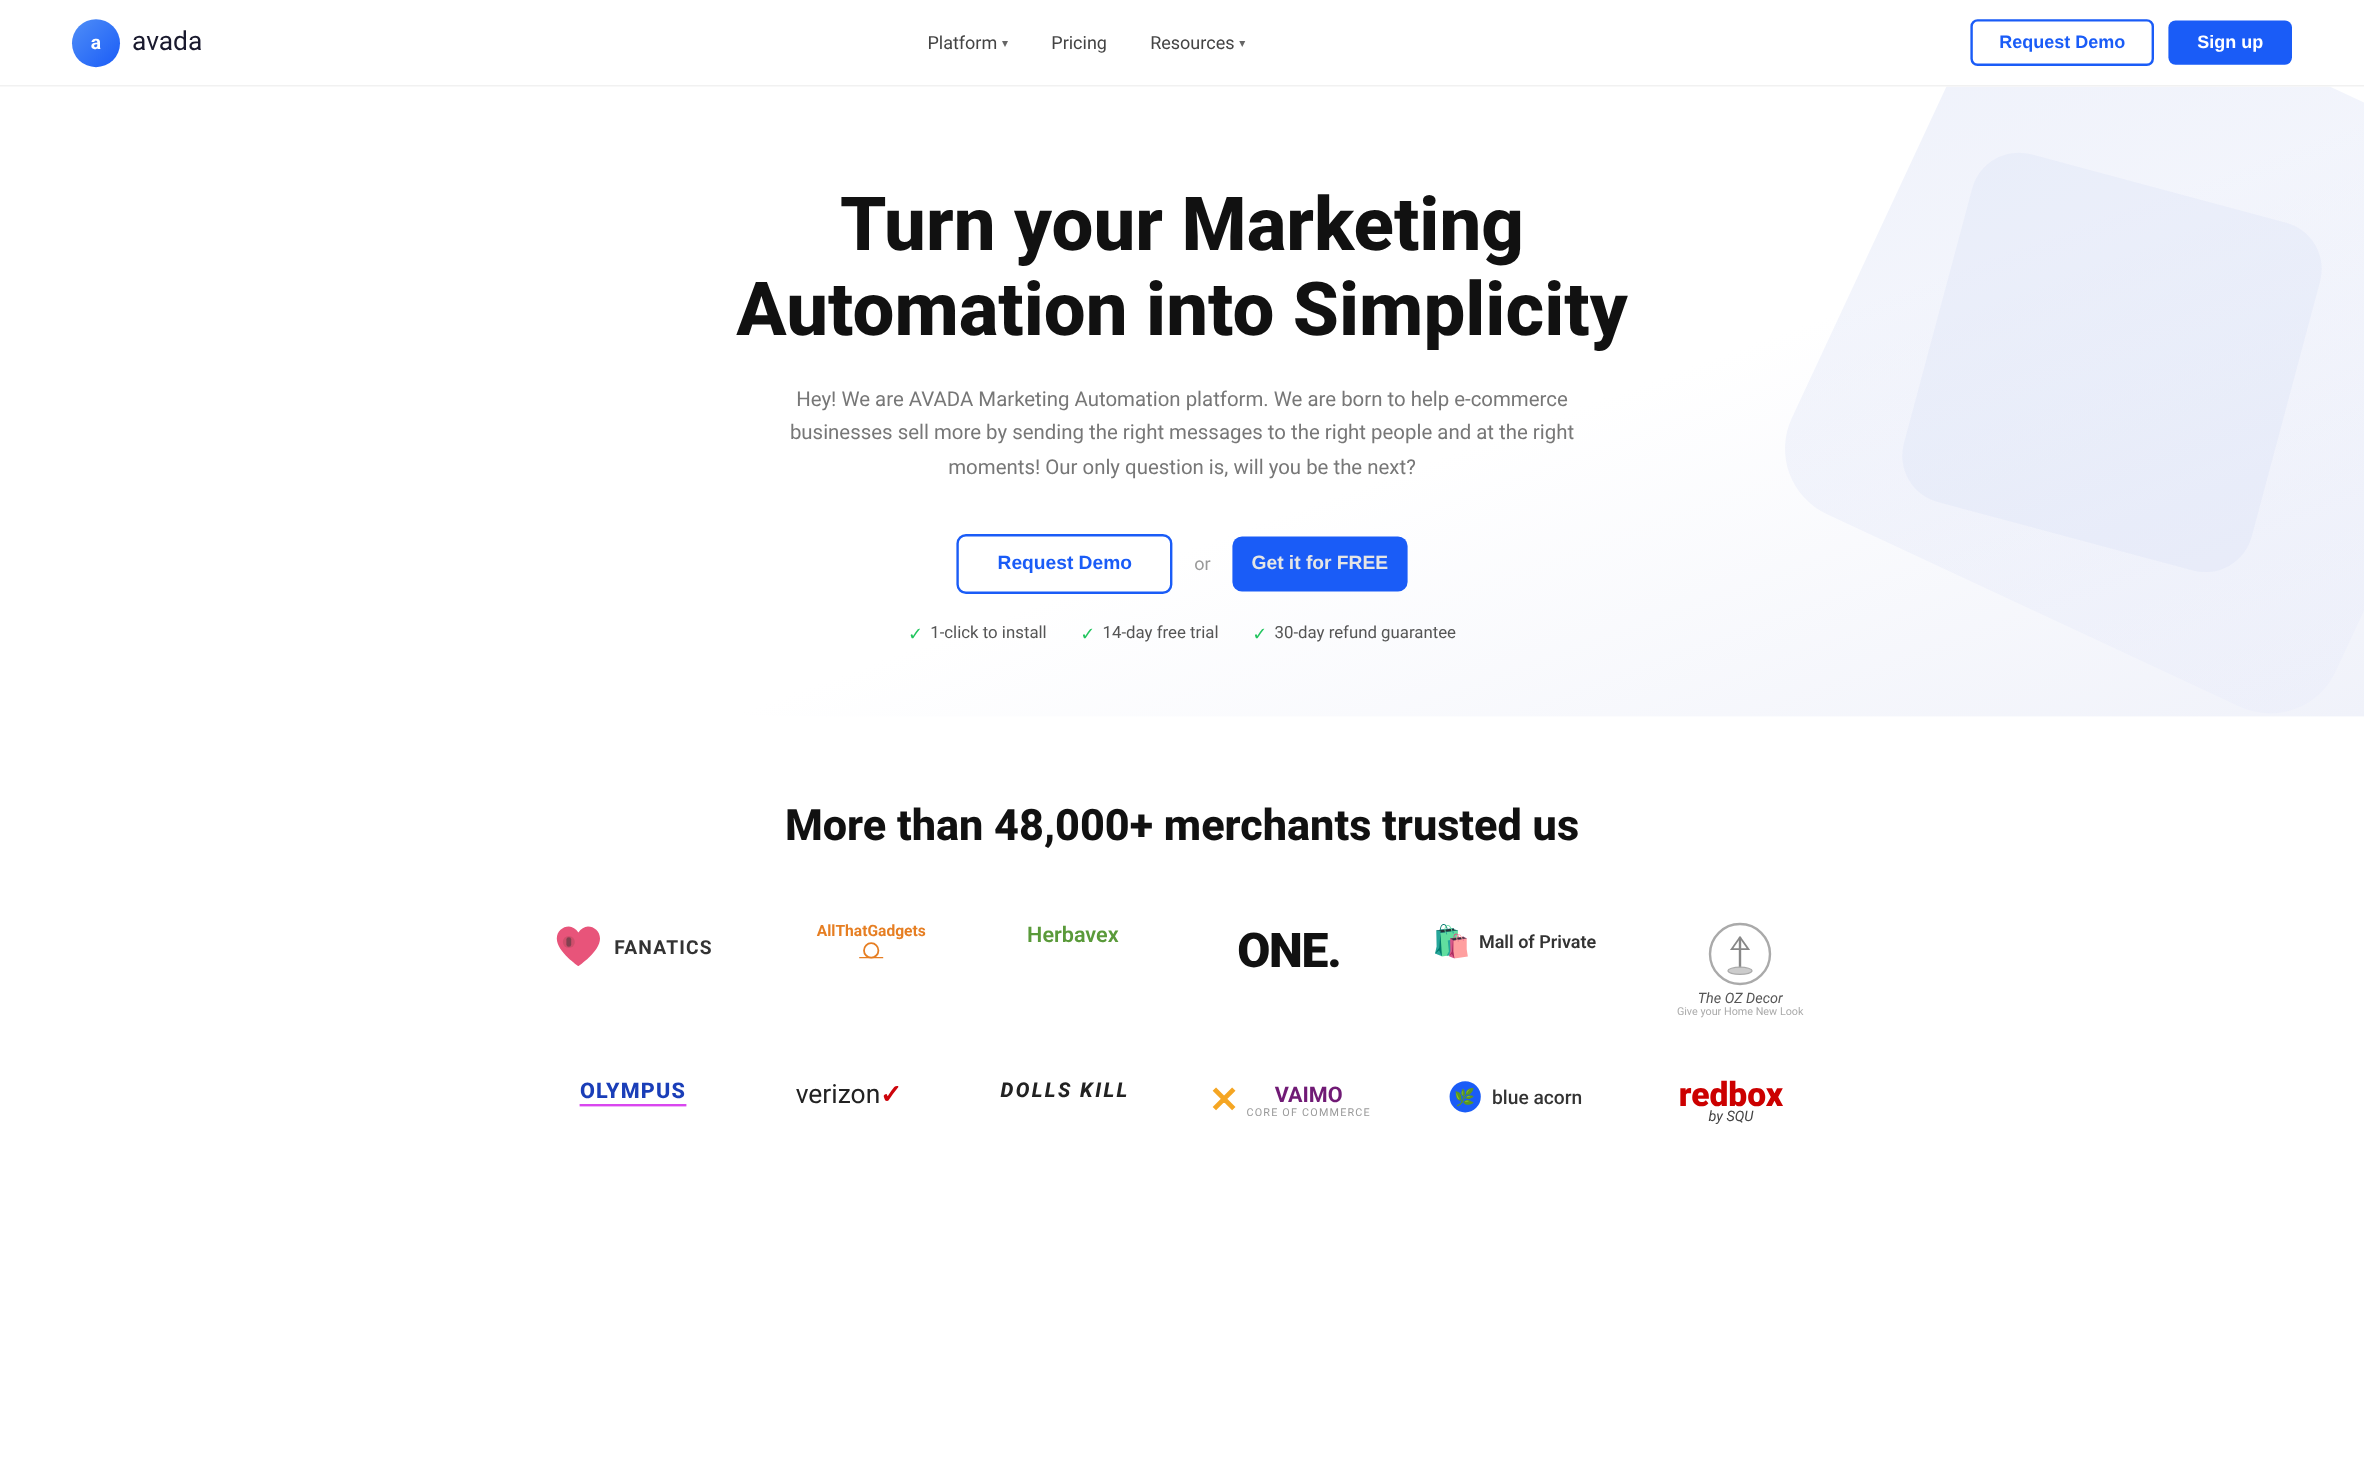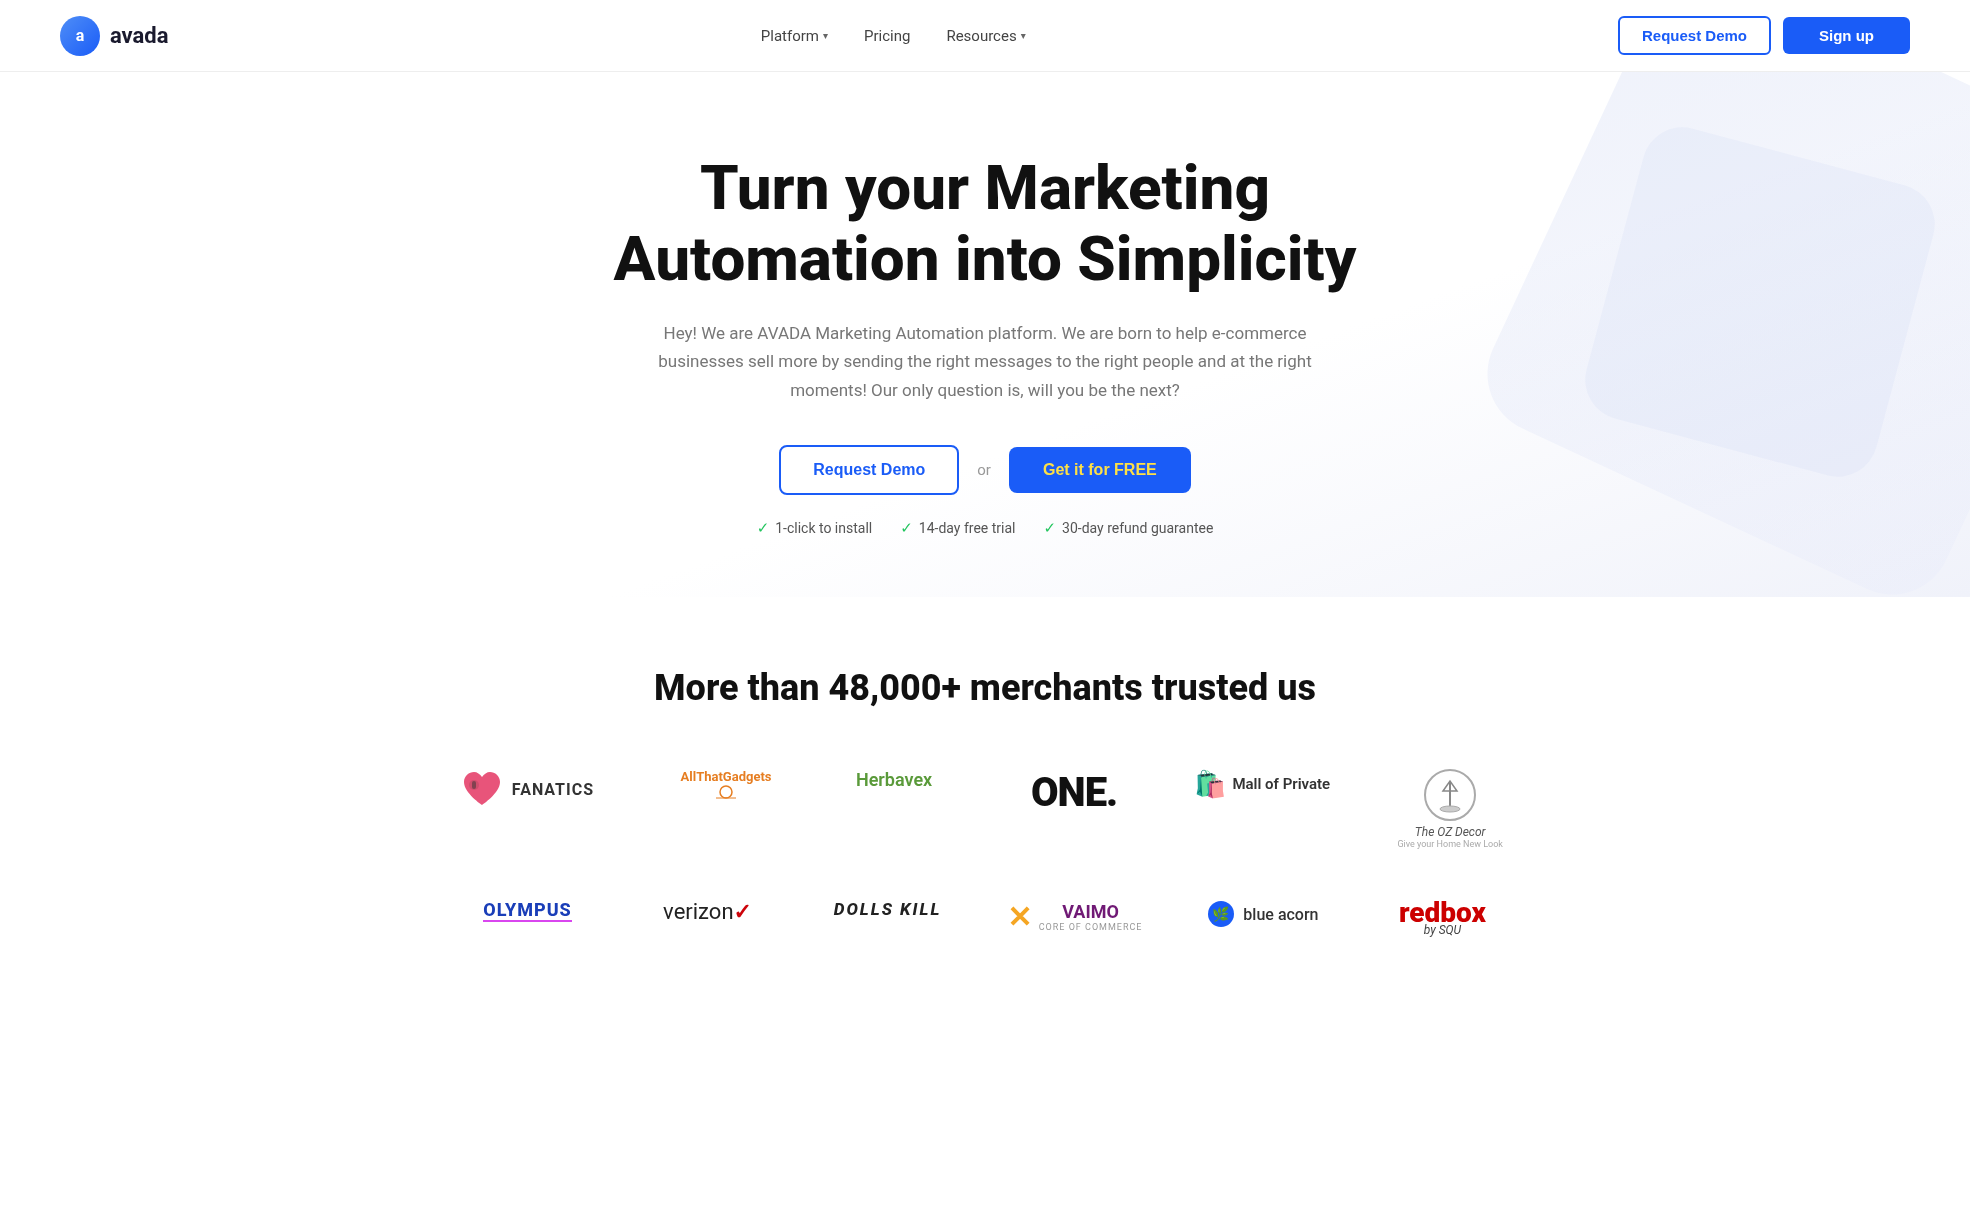--- a/index.html
+++ b/index.html
@@ -9,31 +9,31 @@
     nav {
       display: flex; align-items: center; justify-content: space-between;
       padding: 0 60px; height: 72px; background: #fff;
       border-bottom: 1px solid #eee; position: sticky; top: 0; z-index: 100;
     }
     .nav-logo { display: flex; align-items: center; gap: 10px; text-decoration: none; }
     .logo-icon {
       width: 40px; height: 40px; border-radius: 50%; background: linear-gradient(135deg, #4f8ef7, #1a5cf7);
       display: flex; align-items: center; justify-content: center; color: #fff; font-weight: bold; font-size: 16px;
     }
-    .logo-text { font-size: 22px; font-weight: 700; color: #1a1a2e; }
+    .logo-text { font-size: 22px; font-weight: 400; color: #1a1a2e; }
     .nav-links { display: flex; align-items: center; gap: 36px; }
     .nav-link { color: #444; text-decoration: none; font-size: 15px; display: flex; align-items: center; gap: 4px; cursor: pointer; }
     .chevron { font-size: 10px; color: #666; }
     .nav-actions { display: flex; align-items: center; gap: 12px; }
     .btn-outline {
       padding: 9px 22px; border: 2px solid #1a5cf7; color: #1a5cf7; background: transparent;
       border-radius: 6px; font-size: 15px; font-weight: 600; cursor: pointer;
     }
     .btn-primary {
-      padding: 10px 36px; border: none; background: #1a5cf7; color: #fff;
+      padding: 10px 24px; border: none; background: #1a5cf7; color: #fff;
       border-radius: 6px; font-size: 15px; font-weight: 600; cursor: pointer;
     }
 
     
     .hero {
       position: relative; overflow: hidden;
       padding: 80px 60px 60px; text-align: center;
       background: linear-gradient(160deg, #fff 60%, #f0f2fa 100%);
       min-height: 480px;
     }
@@ -61,21 +61,21 @@
       font-size: 17px; color: #777; max-width: 680px; margin: 0 auto 40px;
       line-height: 1.7; position: relative; z-index: 1;
     }
     .hero-cta { display: flex; align-items: center; justify-content: center; gap: 18px; position: relative; z-index: 1; }
     .btn-demo {
       padding: 14px 32px; border: 2px solid #1a5cf7; color: #1a5cf7; background: #fff;
       border-radius: 8px; font-size: 16px; font-weight: 600; cursor: pointer;
     }
     .or-text { color: #999; font-size: 15px; }
     .btn-free {
-      padding: 14px 34px; border: none; background: #1a5cf7; color: #fde047;
+      padding: 14px 16px; border: none; background: #1a5cf7; color: #e5e5e5;
       border-radius: 8px; font-size: 16px; font-weight: 700; cursor: pointer;
     }
     .hero-badges { display: flex; align-items: center; justify-content: center; gap: 28px; margin-top: 24px; position: relative; z-index: 1; }
     .badge-item { display: flex; align-items: center; gap: 6px; font-size: 14px; color: #555; }
     .check { color: #22c55e; font-size: 15px; }
 
     
     .merchants-section { padding: 70px 60px 40px; text-align: center; background: #fff; }
     .merchants-title { font-size: 36px; font-weight: 800; color: #111; margin-bottom: 60px; }
     .logos-row { display: flex; align-items: flex-start; justify-content: center; gap: 60px; flex-wrap: wrap; margin-bottom: 50px; }

